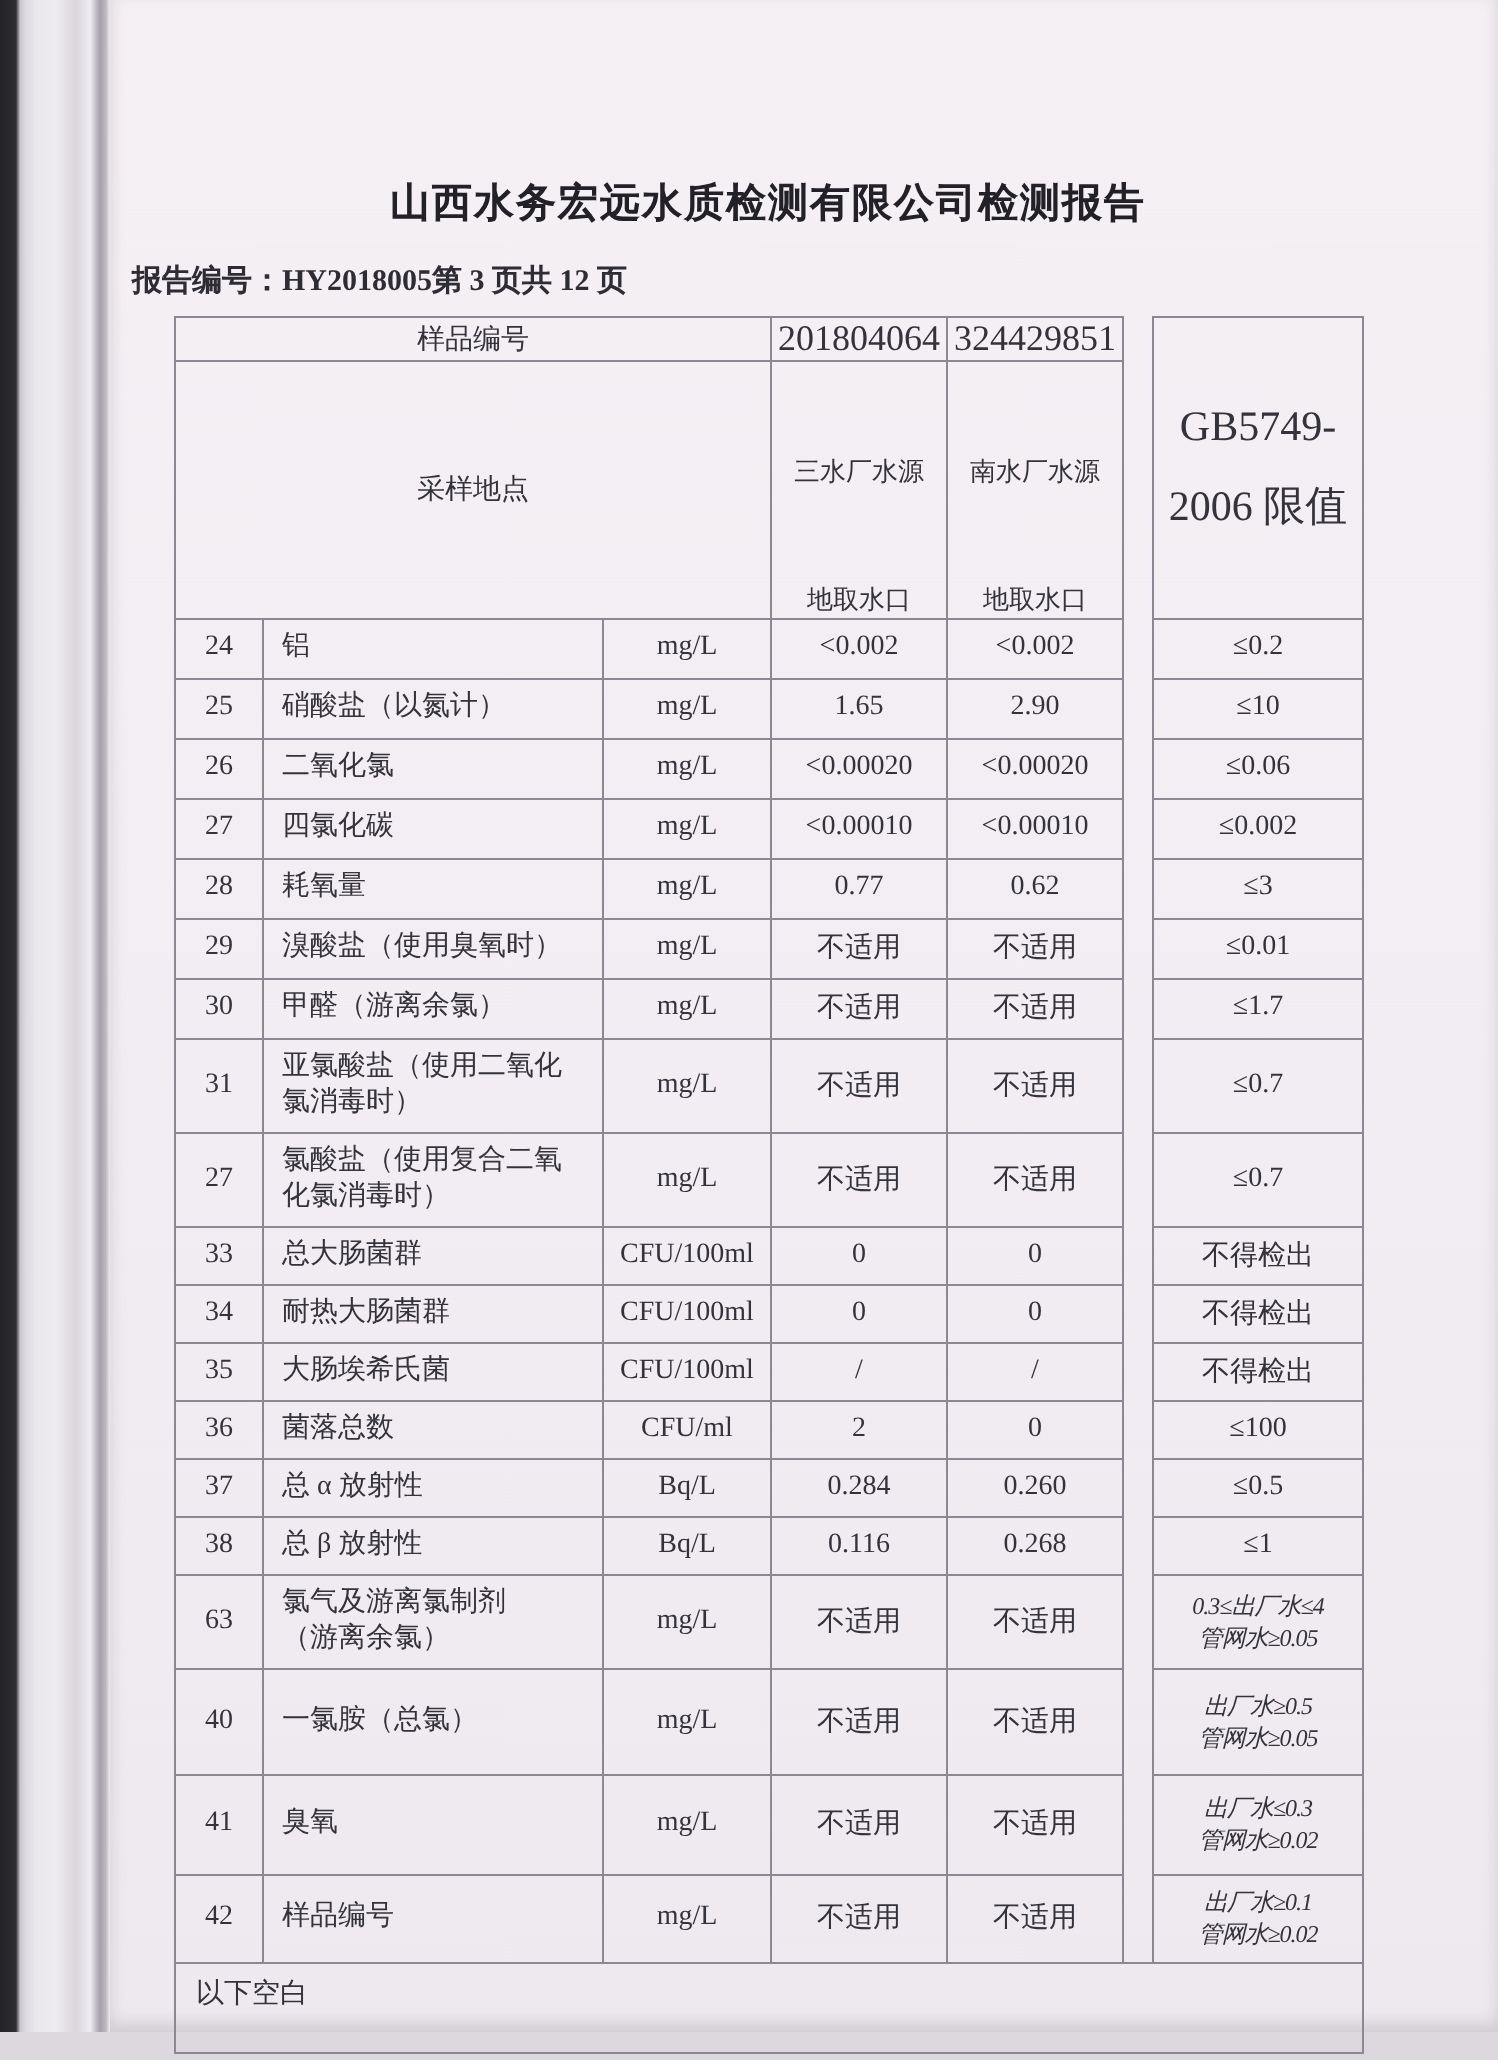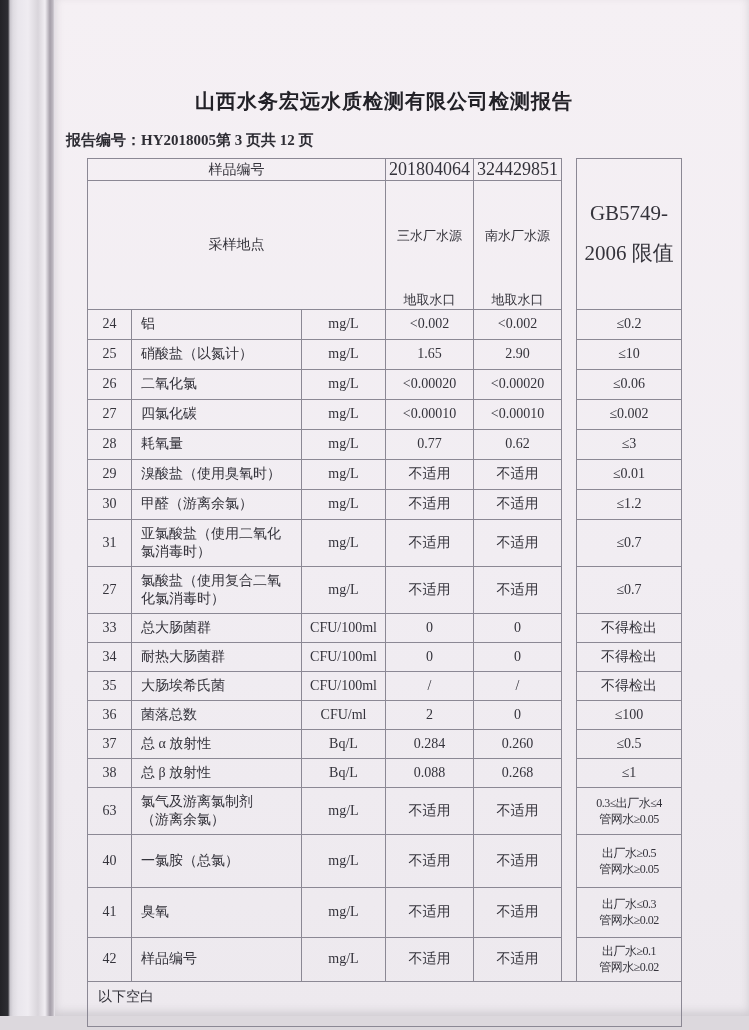--- a/index.html
+++ b/index.html
@@ -38,21 +38,21 @@
   table.report{
     position:absolute;top:158px;left:32px;width:594px;
     border-collapse:collapse;table-layout:fixed;
     font-size:14px;color:#34333b;
   }
   td{border:1px solid #8b8894;text-align:center;vertical-align:middle;padding:0;}
   td.gap{border-top:none;border-bottom:none;background:transparent;}
   td.pname{text-align:left;padding-left:9px;}
   td.pname div{white-space:nowrap;line-height:1.3;}
   .site div{font-size:13px;line-height:1.3;margin-top:47px;}
-  .limit2 div{font-size:12px;line-height:1.35;letter-spacing:-0.5px;}
+  .limit2 div{font-size:12px;line-height:1.35;letter-spacing:-0.5px;font-style:italic;}
   .hdr1{height:20px;}
   .hdr2{height:42px;}
   tr.r{height:30px;}
   tr.rs{height:29px;}
   tr.tall{height:47px;}
   tr.t40{height:53px;}
   tr.t41{height:50px;}
   tr.t42{height:44px;}
   tr.blank{height:45px;}
   td.blankcell{text-align:left;vertical-align:top;padding:6px 0 0 10px;margin-top:39px;}
@@ -188,21 +188,21 @@
       <tr class="r">
         <td>30</td>
         <td class="pname">
               <div>甲醛（游离余氯）</div>
             </td>
         <td>mg/L</td>
         <td>不适用</td>
         <td>不适用</td>
         <td class="gap"></td>
         <td>
-              <div>≤1.2</div>
+              <div>≤1.7</div>
             </td>
       </tr>
       <tr class="tall">
         <td>31</td>
         <td class="pname">
               <div>亚氯酸盐（使用二氧化</div>
               <div>氯消毒时）</div>
             </td>
         <td>mg/L</td>
         <td>不适用</td>
@@ -290,21 +290,21 @@
         <td>
               <div>≤0.5</div>
             </td>
       </tr>
       <tr class="rs">
         <td>38</td>
         <td class="pname">
               <div>总 β 放射性</div>
             </td>
         <td>Bq/L</td>
-        <td>0.088</td>
+        <td>0.116</td>
         <td>0.268</td>
         <td class="gap"></td>
         <td>
               <div>≤1</div>
             </td>
       </tr>
       <tr class="tall">
         <td>63</td>
         <td class="pname">
               <div>氯气及游离氯制剂</div>

